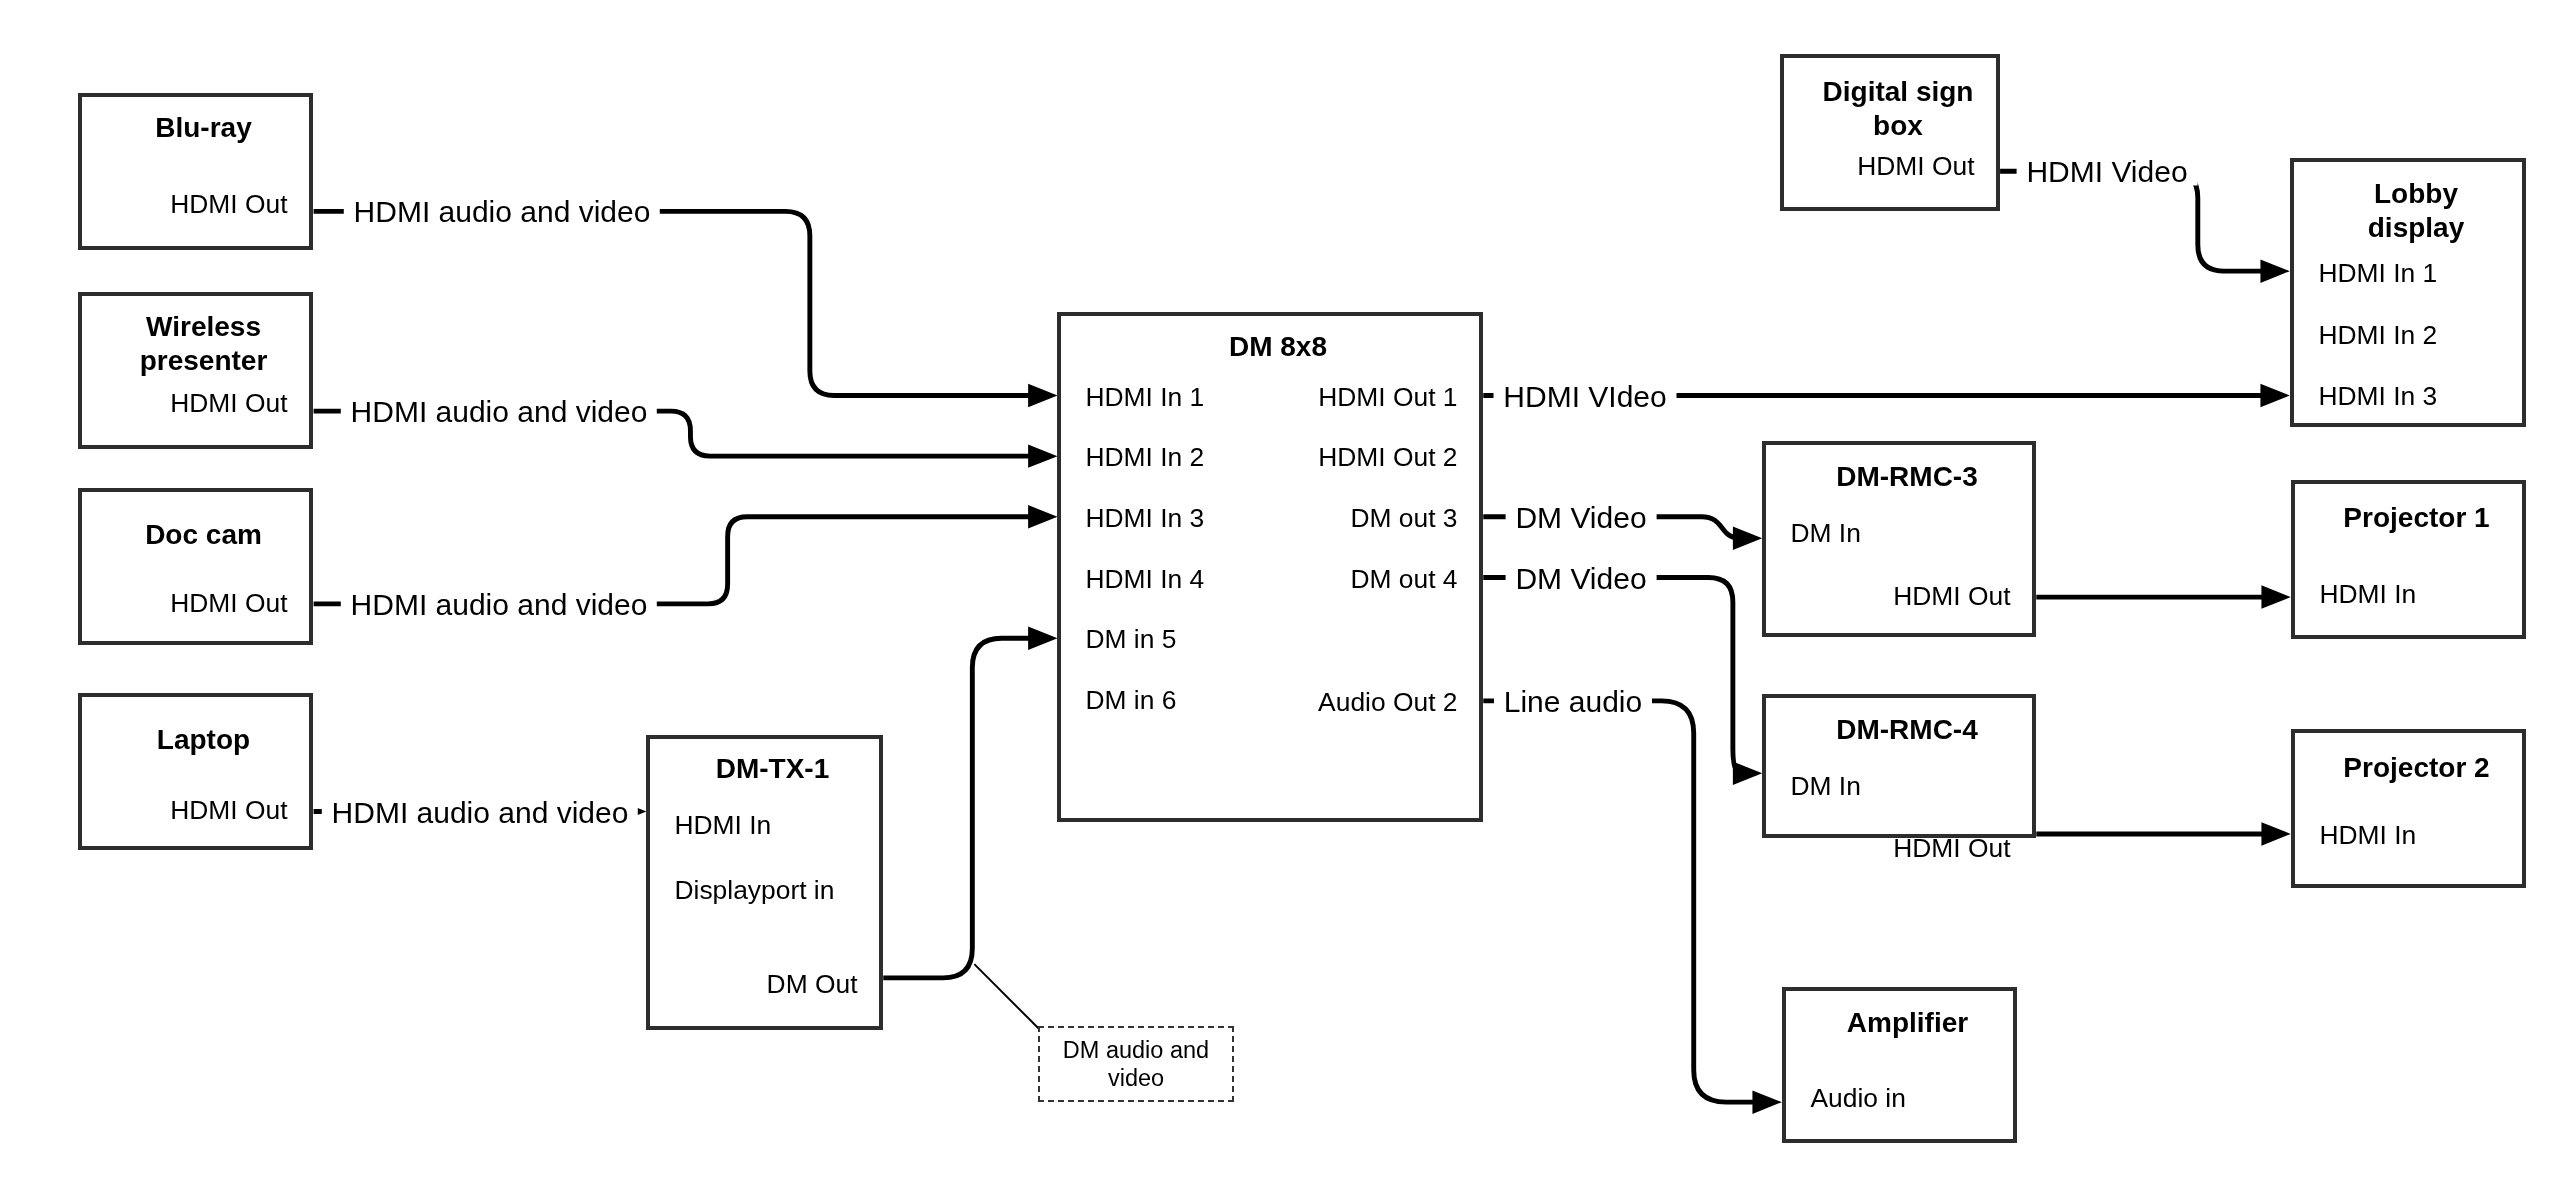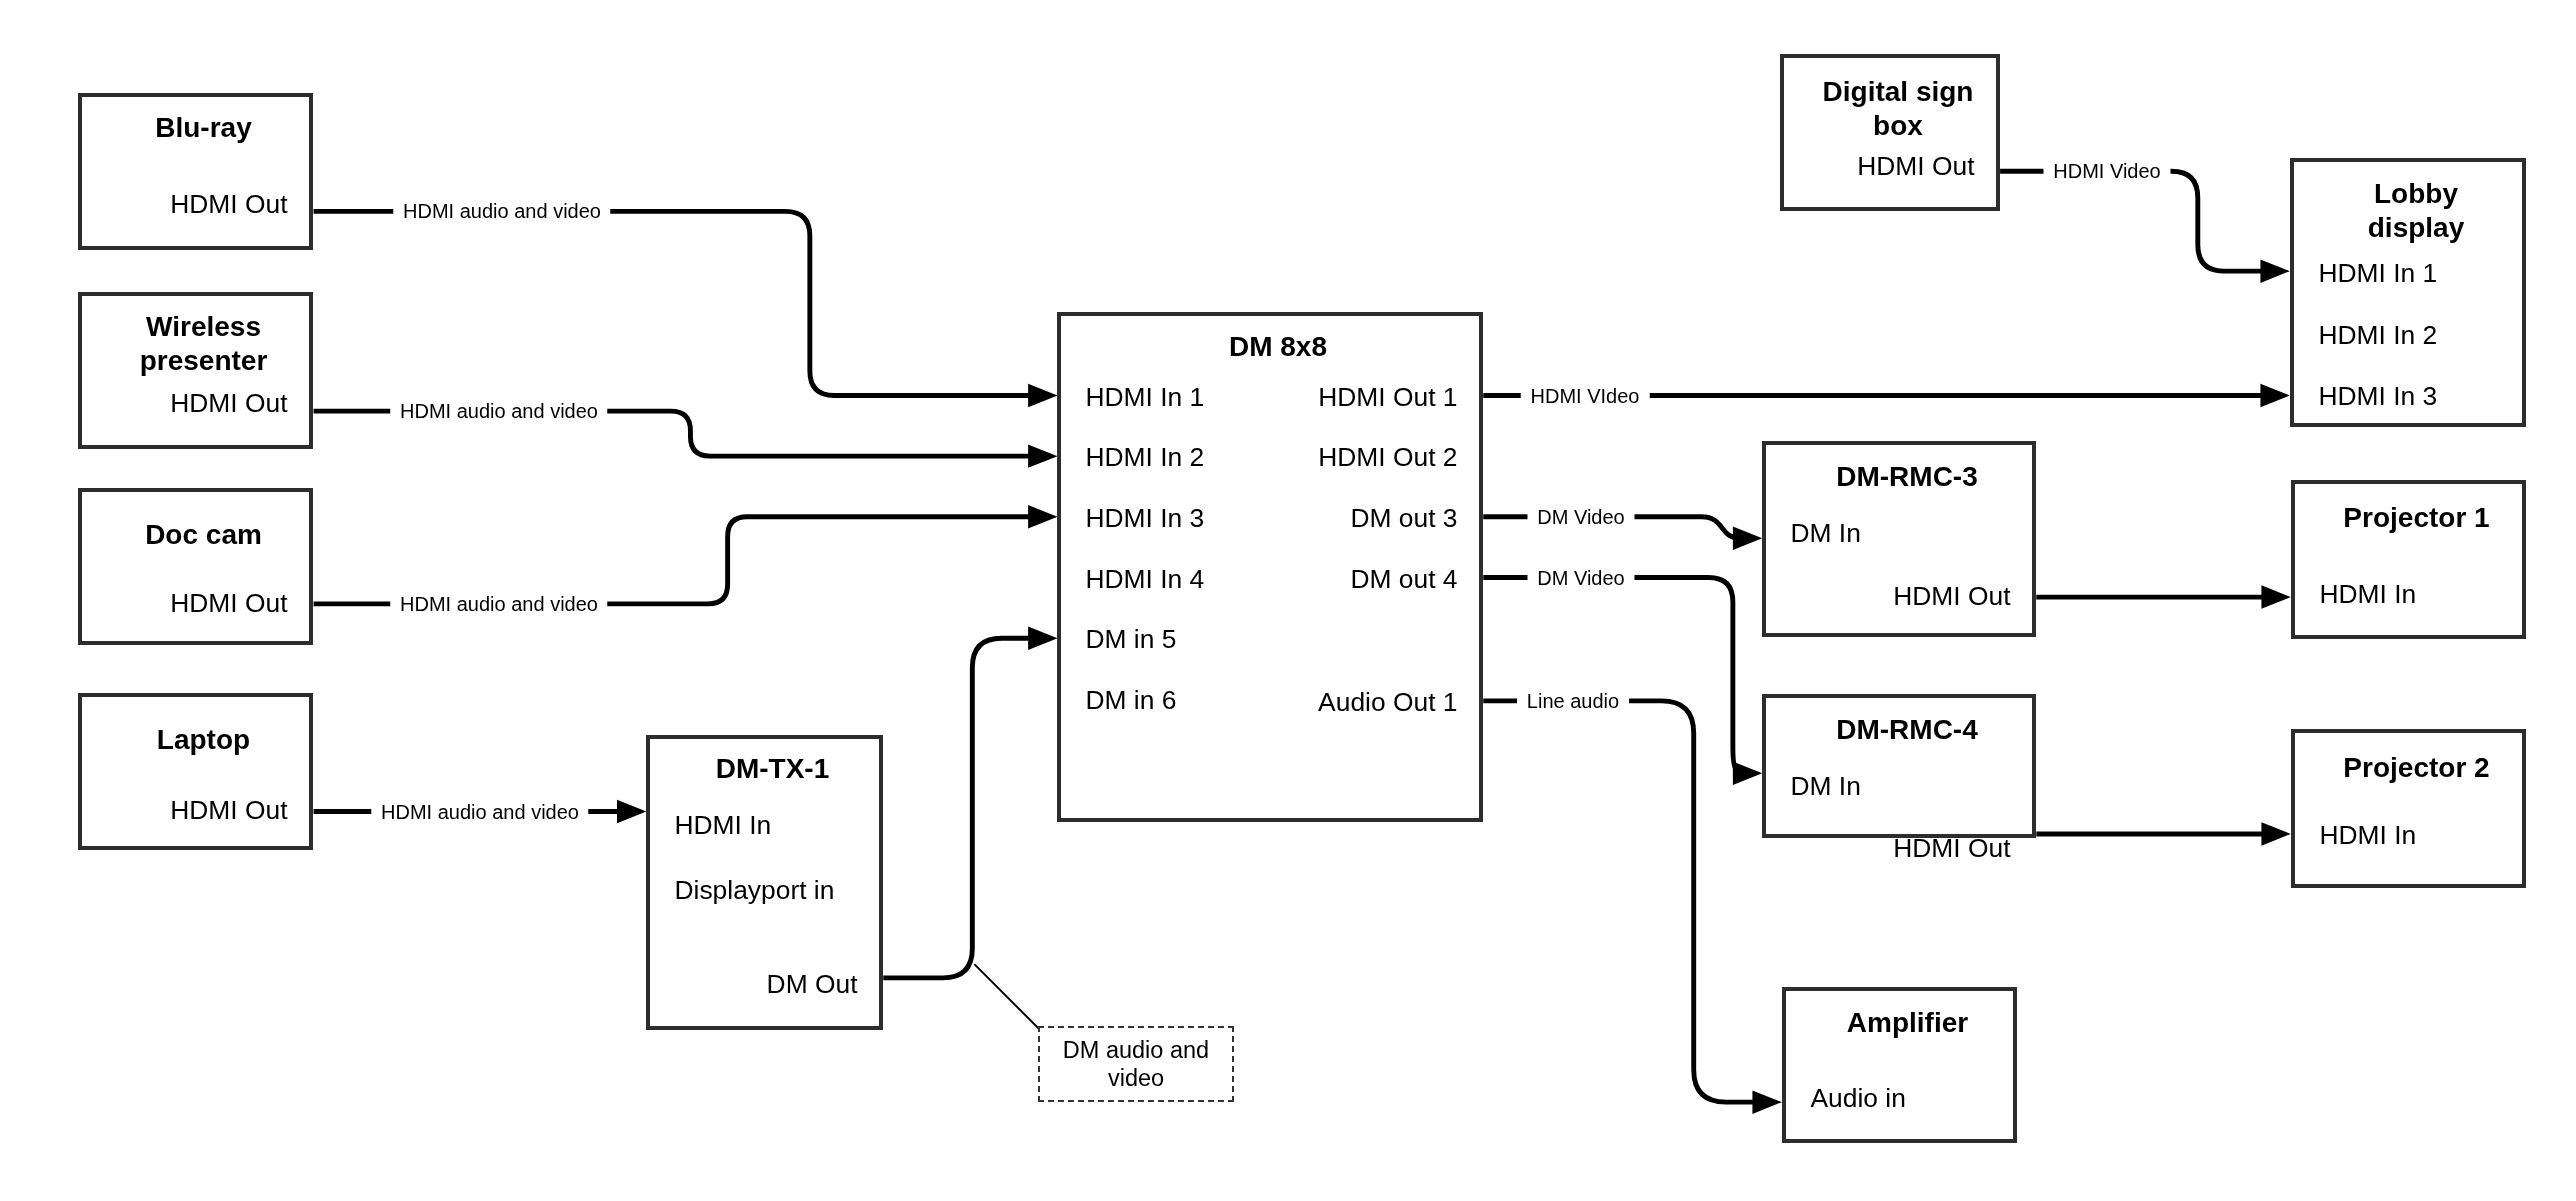--- a/index.html
+++ b/index.html
@@ -7,21 +7,21 @@
           font-family:"Liberation Sans",sans-serif;color:#000;}
   #wires{position:absolute;left:0;top:0;width:2576px;height:1201px;}
   .node{position:absolute;background:#fff;border:4.9px solid #2d2d2d;box-sizing:border-box;}
   .title{position:absolute;left:0;right:0;text-align:center;font-weight:bold;
          font-size:28px;line-height:34px;padding-left:16px;}
   .title .inner{margin:0 auto;}
   .port{position:absolute;left:0;right:0;height:31px;line-height:31px;font-size:26.4px;}
   .port.l{text-align:left;padding-left:24.5px;}
   .port.r{text-align:right;padding-right:21.5px;}
   .edge-label{position:absolute;transform:translate(-50%,-50%);background:#fff;
-              padding:0 9.8px;font-size:20px;line-height:29px;white-space:nowrap;}
+              padding:0 9.8px;font-size:30px;line-height:29px;white-space:nowrap;}
   .callout{position:absolute;border:2px dashed #333;background:#fff;
            display:flex;align-items:center;justify-content:center;text-align:center;
            font-size:23.5px;line-height:28px;box-sizing:border-box;}
   .callout .inner{width:157px;}
 </style>
 </head>
 <body>
 
 <div id="canvas">
 
@@ -91,21 +91,21 @@
     <div class="port l" style="top:66px;">HDMI In 1</div>
     <div class="port l" style="top:126px;">HDMI In 2</div>
     <div class="port l" style="top:187px;">HDMI In 3</div>
     <div class="port l" style="top:248px;">HDMI In 4</div>
     <div class="port l" style="top:308px;">DM in 5</div>
     <div class="port l" style="top:369px;">DM in 6</div>
     <div class="port r" style="top:66px;">HDMI Out 1</div>
     <div class="port r" style="top:126px;">HDMI Out 2</div>
     <div class="port r" style="top:187px;">DM out 3</div>
     <div class="port r" style="top:248px;">DM out 4</div>
-    <div class="port r" style="top:371px;">Audio Out 1</div>
+    <div class="port r" style="top:371px;">Audio Out 2</div>
   </div>
 
   <div class="node" style="left:1780px;top:54px;width:220px;height:157px;">
     <div class="title" style="top:16.6px;">
         <span class="inner" style="display:block;width:166px;">Digital sign box</span>
       </div>
     <div class="port r" style="top:93px;">HDMI Out</div>
   </div>
 
   <div class="node" style="left:2290px;top:158px;width:236px;height:269px;">

